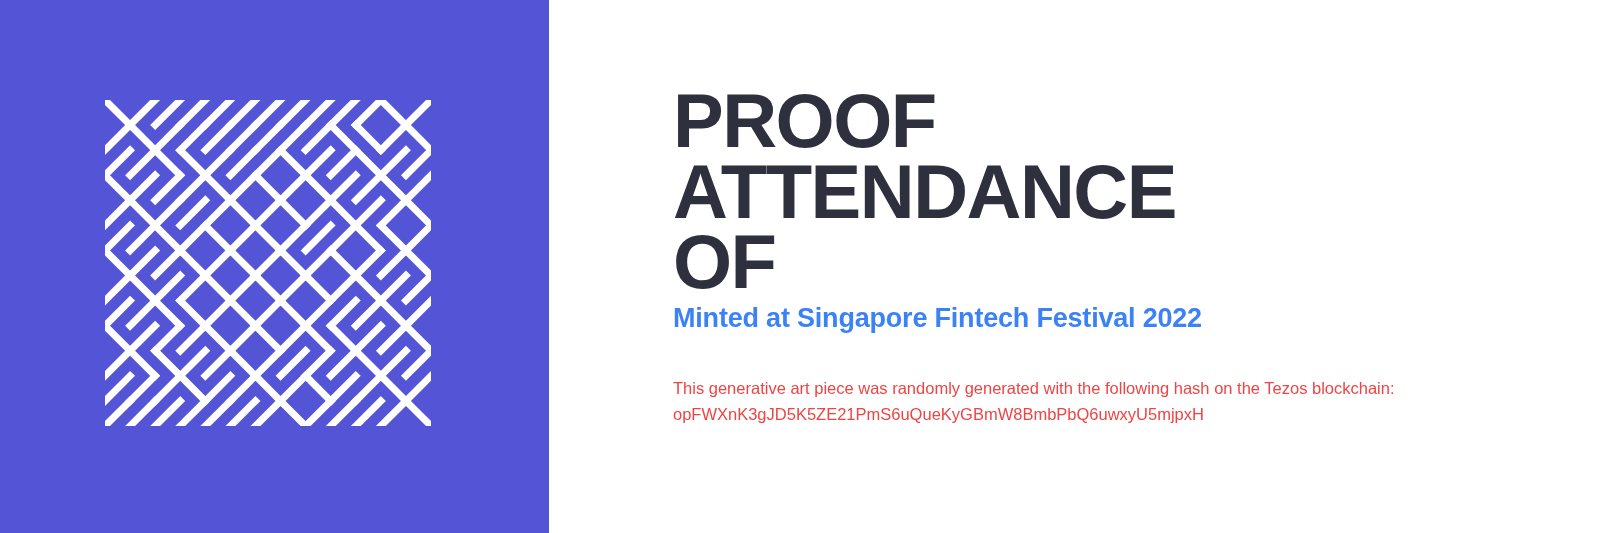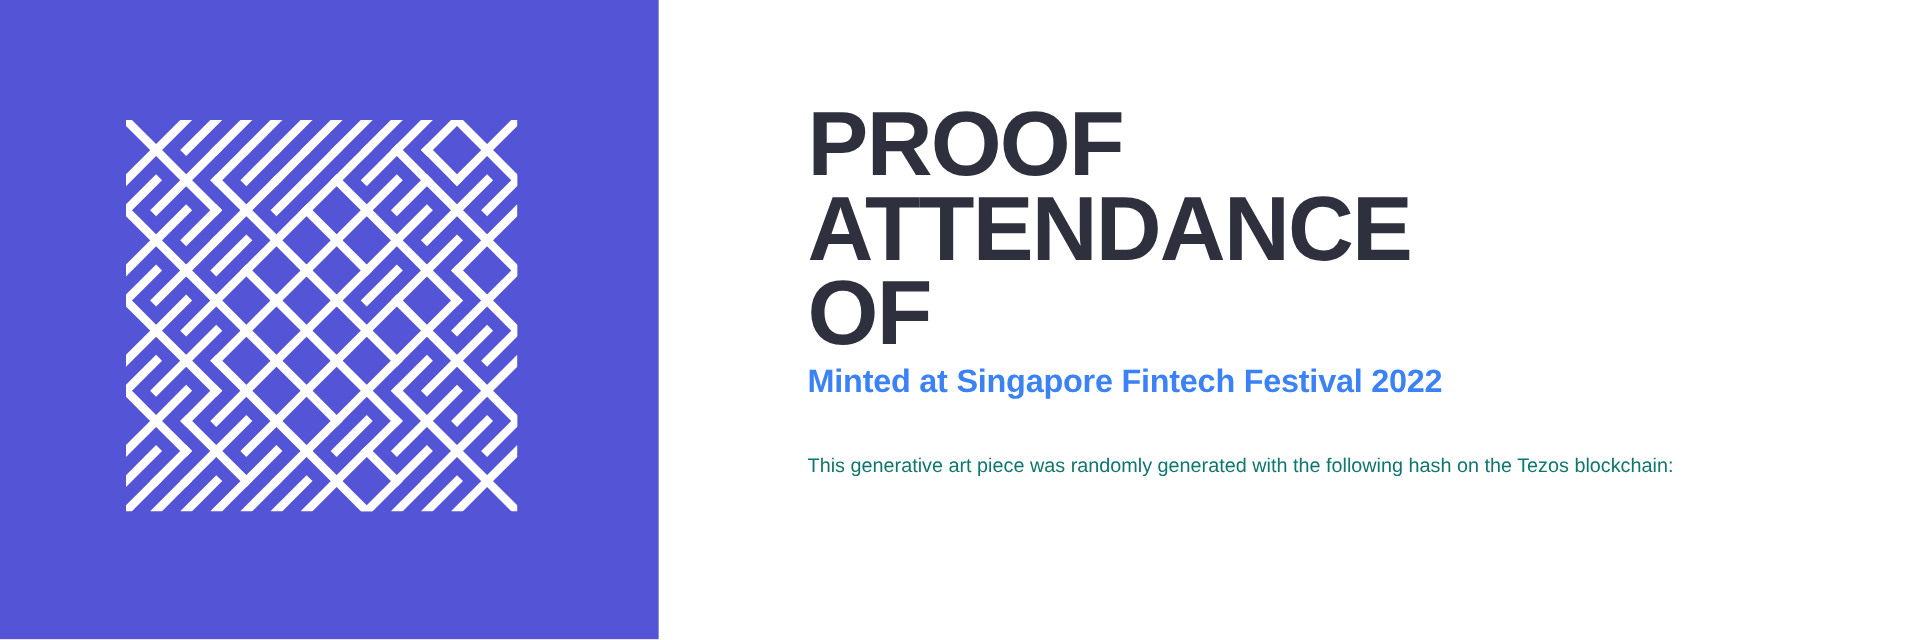--- a/index.html
+++ b/index.html
@@ -75,21 +75,21 @@
     top: 376px;
     width: 830px;
   }
   .hash-intro,
   .hash-value {
     display: block;
     font-family: "Liberation Sans", sans-serif;
     font-weight: 400;
     font-size: 16.5px;
     line-height: 1.55;
-    color: #0f766e;
+    color: #ef4444;
     white-space: nowrap;
   }
 </style>
 </head>
 <body>
 
 <div class="certificate">
 
   <div class="art-panel">
     <svg class="art-canvas" id="art-canvas" viewBox="0 0 325 325" xmlns="http://www.w3.org/2000/svg">
@@ -269,17 +269,18 @@
 
     <div class="title-block">
       <span class="title-line">PROOF</span>
       <span class="title-line">ATTENDANCE</span>
       <span class="title-line">OF</span>
       <span class="subtitle">Minted at Singapore Fintech Festival 2022</span>
     </div>
 
     <div class="hash-block">
       <span class="hash-intro">This generative art piece was randomly generated with the following hash on the Tezos blockchain:</span>
+      <span class="hash-value">opFWXnK3gJD5K5ZE21PmS6uQueKyGBmW8BmbPbQ6uwxyU5mjpxH</span>
     </div>
 
   </div>
 
 </div>
 
 </body></html>

